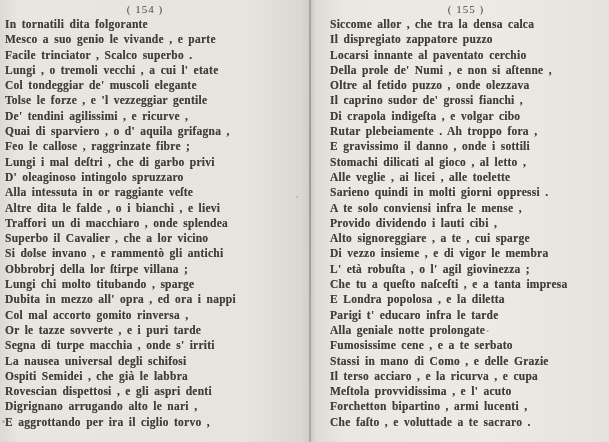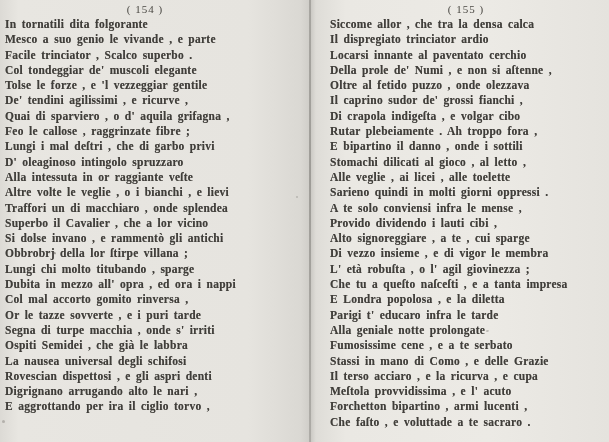--- a/index.html
+++ b/index.html
@@ -85,58 +85,59 @@
 <body>
 
 <div id="scan">
 
   <div class="page page-left">
     <div class="page-number">( 154 )</div>
     <div class="verse-block">
         <div class="verse-line">In tornatili dita folgorante</div>
         <div class="verse-line">Mesco a suo genio le vivande , e parte</div>
         <div class="verse-line">Facile trinciator , Scalco superbo .</div>
+        <div class="verse-line">Lungi , o tremoli vecchi , a cui l' etate</div>
         <div class="verse-line">Col tondeggiar de' muscoli elegante</div>
         <div class="verse-line">Tolse le forze , e 'l vezzeggiar gentile</div>
         <div class="verse-line">De' tendini agilissimi , e ricurve ,</div>
         <div class="verse-line">Quai di sparviero , o d' aquila grifagna ,</div>
         <div class="verse-line">Feo le callose , raggrinzate fibre ;</div>
         <div class="verse-line">Lungi i mal deſtri , che di garbo privi</div>
         <div class="verse-line">D' oleaginoso intingolo spruzzaro</div>
         <div class="verse-line">Alla intessuta in or raggiante veſte</div>
-        <div class="verse-line">Altre volte le veglie , o i bianchi , e lievi</div>
+        <div class="verse-line">Altre dita le falde , o i bianchi , e lievi</div>
         <div class="verse-line">Traffori un di macchiaro , onde splendea</div>
         <div class="verse-line">Superbo il Cavalier , che a lor vicino</div>
         <div class="verse-line">Si dolse invano , e rammentò gli antichi</div>
         <div class="verse-line">Obbrobrj della lor ſtirpe villana ;</div>
         <div class="verse-line">Lungi chi molto titubando , sparge</div>
         <div class="verse-line">Dubita in mezzo all' opra , ed ora i nappi</div>
         <div class="verse-line">Col mal accorto gomito rinversa ,</div>
         <div class="verse-line">Or le tazze sovverte , e i puri tarde</div>
         <div class="verse-line">Segna di turpe macchia , onde s' irriti</div>
+        <div class="verse-line">La nausea universal degli schifosi</div>
         <div class="verse-line">Ospiti Semidei , che già le labbra</div>
-        <div class="verse-line">La nausea universal degli schifosi</div>
         <div class="verse-line">Rovescian dispettosi , e gli aspri denti</div>
         <div class="verse-line">Digrignano arrugando alto le nari ,</div>
         <div class="verse-line">E aggrottando per ira il ciglio torvo ,</div>
       </div>
   </div>
 
   <div class="page page-right">
     <div class="page-number">( 155 )</div>
     <div class="verse-block">
         <div class="verse-line">Siccome allor , che tra la densa calca</div>
-        <div class="verse-line">Il dispregiato trinciator ardio</div>
+        <div class="verse-line">Il dispregiato zappatore puzzo</div>
         <div class="verse-line">Locarsi innante al paventato cerchio</div>
         <div class="verse-line">Della prole de' Numi , e non si aſtenne ,</div>
         <div class="verse-line">Oltre al fetido puzzo , onde olezzava</div>
         <div class="verse-line">Il caprino sudor de' grossi fianchi ,</div>
         <div class="verse-line">Di crapola indigeſta , e volgar cibo</div>
         <div class="verse-line">Rutar plebeiamente . Ah troppo fora ,</div>
-        <div class="verse-line">E bipartino il danno , onde i sottili</div>
+        <div class="verse-line">E gravissimo il danno , onde i sottili</div>
         <div class="verse-line">Stomachi dilicati al gioco , al letto ,</div>
         <div class="verse-line">Alle veglie , ai licei , alle toelette</div>
         <div class="verse-line">Sarieno quindi in molti giorni oppressi .</div>
         <div class="verse-line">A te solo conviensi infra le mense ,</div>
         <div class="verse-line">Provido dividendo i lauti cibi ,</div>
         <div class="verse-line">Alto signoreggiare , a te , cui sparge</div>
         <div class="verse-line">Di vezzo insieme , e di vigor le membra</div>
         <div class="verse-line">L' età robuſta , o l' agil giovinezza ;</div>
         <div class="verse-line">Che tu a queſto naſceſti , e a tanta impresa</div>
         <div class="verse-line">E Londra popolosa , e la diletta</div>

